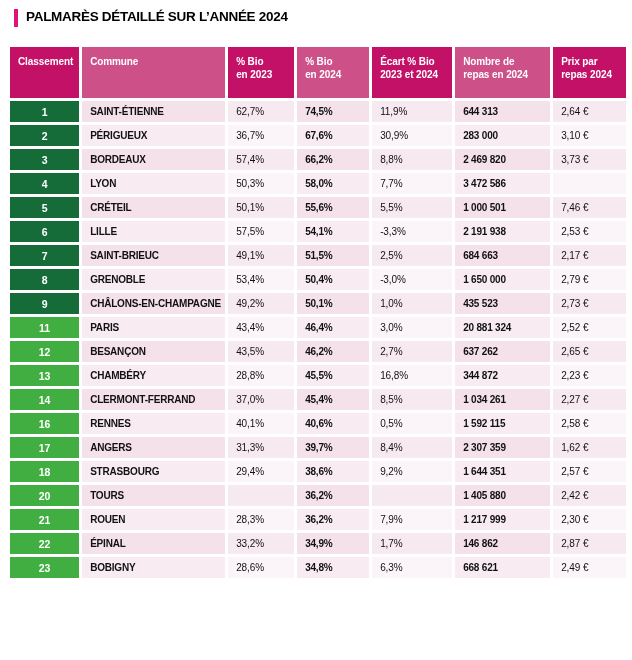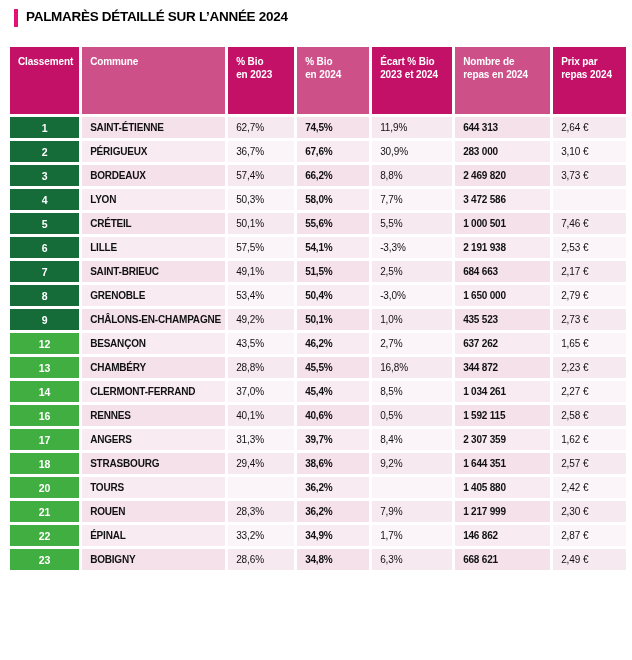--- a/index.html
+++ b/index.html
@@ -44,21 +44,21 @@
   .palmares col.c-b23     { width: 66px; }
   .palmares col.c-b24     { width: 72px; }
   .palmares col.c-ecart   { width: 80px; }
   .palmares col.c-repas   { width: 95px; }
   .palmares col.c-prix    { width: 73px; }
 
   .palmares th {
     height: 43px;
     vertical-align: top;
     text-align: left;
-    padding: 8px 6px 16px 8px;
+    padding: 8px 6px 0 8px;
     color: #ffffff;
     font-size: 10px;
     font-weight: 700;
     letter-spacing: -0.1px;
     line-height: 1.3;
     white-space: pre-line;
   }
   .palmares thead th:nth-child(odd)  { background: var(--header-dark); }
   .palmares thead th:nth-child(even) { background: var(--header-rose); }
 
@@ -201,27 +201,36 @@
         <tr>
     <td class="rank rank-dark">9</td>
     <td class="bold">CHÂLONS-EN-CHAMPAGNE</td>
     <td>49,2%</td>
     <td class="bold">50,1%</td>
     <td>1,0%</td>
     <td class="bold">435 523</td>
     <td>2,73 €</td>
   </tr>
         <tr>
+    <td class="rank rank-light">11</td>
+    <td class="bold">PARIS</td>
+    <td>43,4%</td>
+    <td class="bold">46,4%</td>
+    <td>3,0%</td>
+    <td class="bold">20 881 324</td>
+    <td>2,52 €</td>
+  </tr>
+        <tr>
     <td class="rank rank-light">12</td>
     <td class="bold">BESANÇON</td>
     <td>43,5%</td>
     <td class="bold">46,2%</td>
     <td>2,7%</td>
     <td class="bold">637 262</td>
-    <td>1,65 €</td>
+    <td>2,65 €</td>
   </tr>
         <tr>
     <td class="rank rank-light">13</td>
     <td class="bold">CHAMBÉRY</td>
     <td>28,8%</td>
     <td class="bold">45,5%</td>
     <td>16,8%</td>
     <td class="bold">344 872</td>
     <td>2,23 €</td>
   </tr>

